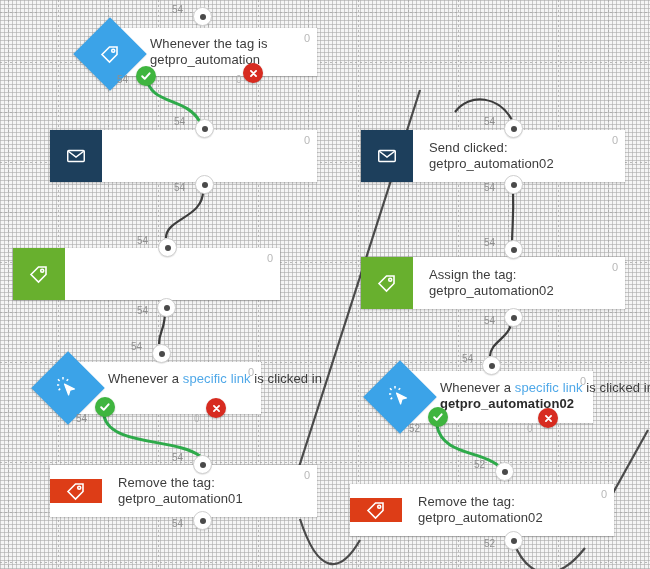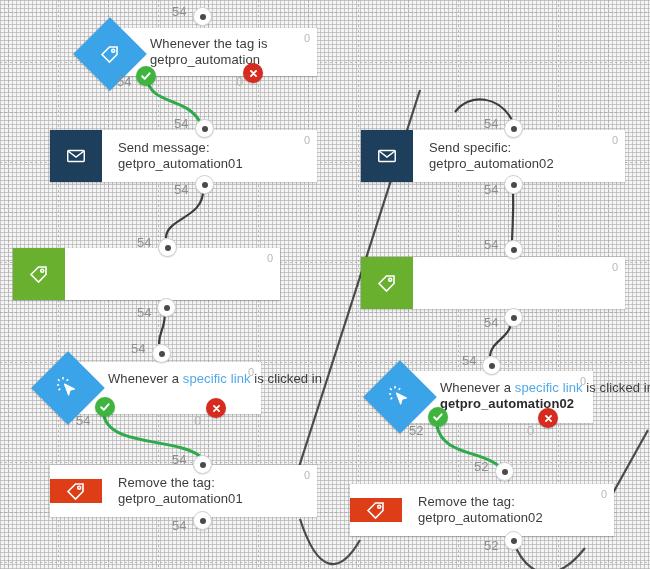--- a/index.html
+++ b/index.html
@@ -147,21 +147,21 @@
     border-radius: 50%;
     display: flex;
     align-items: center;
     justify-content: center;
     box-shadow: 0 1px 2px rgba(0,0,0,0.22);
   }
   .badge-circle.ok { background: #3fb53f; }
   .badge-circle.no { background: #d72b20; }
   .port-label {
     position: absolute;
-    font-size: 13px;
+    font-size: 10px;
     color: #8f8f8f;
   }
   .port-label.zero { color: #b4b4b4; }
 </style>
 </head>
 <body>
 
 <div id="canvas">
 
   <div class="grid"></div>
@@ -247,23 +247,20 @@
   </div>
   <div class="port-label zero" style="left:236px; top:74px;">0</div>
 
   <div class="node" style="left:50px; top:130px; width:267px; height:52px;">
     <div class="node-badge" style="background:#1d3f5c;">
       <svg width="22" height="22" viewBox="0 0 24 24" fill="none" stroke="#ffffff" stroke-width="1.6">
         <rect x="3" y="6" width="18" height="12" rx="1"></rect>
         <path d="M3.6 6.8 L12 13.2 L20.4 6.8"></path>
       </svg>
     </div>
-    <div class="node-label">
-      <span>Send message: getpro_automation01</span>
-    </div>
     <div class="node-count">0</div>
   </div>
   <div class="port" style="left:195px; top:119px;"></div>
   <div class="port-label" style="left:174px; top:116px;">54</div>
   <div class="port" style="left:195px; top:175px;"></div>
   <div class="port-label" style="left:174px; top:182px;">54</div>
 
   <div class="node" style="left:13px; top:248px; width:267px; height:52px;">
     <div class="node-badge" style="background:#68b02e;">
       <svg width="24" height="24" viewBox="0 0 24 24" fill="none" stroke="#ffffff" stroke-width="1.6">
@@ -327,35 +324,38 @@
   <div class="port-label" style="left:172px; top:518px;">54</div>
 
   <div class="node" style="left:361px; top:130px; width:264px; height:52px;">
     <div class="node-badge" style="background:#1d3f5c;">
       <svg width="22" height="22" viewBox="0 0 24 24" fill="none" stroke="#ffffff" stroke-width="1.6">
         <rect x="3" y="6" width="18" height="12" rx="1"></rect>
         <path d="M3.6 6.8 L12 13.2 L20.4 6.8"></path>
       </svg>
     </div>
     <div class="node-label">
-      <span>Send specific: getpro_automation02</span>
+      <span>Send clicked: getpro_automation02</span>
     </div>
     <div class="node-count">0</div>
   </div>
   <div class="port" style="left:504px; top:119px;"></div>
   <div class="port-label" style="left:484px; top:116px;">54</div>
   <div class="port" style="left:504px; top:175px;"></div>
   <div class="port-label" style="left:484px; top:182px;">54</div>
 
   <div class="node" style="left:361px; top:257px; width:264px; height:52px;">
     <div class="node-badge" style="background:#68b02e;">
       <svg width="24" height="24" viewBox="0 0 24 24" fill="none" stroke="#ffffff" stroke-width="1.6">
         <path d="M4 12.5 L11.5 5 L19 5 L19 12.5 L11.5 20 Z"></path>
         <circle cx="15.2" cy="8.8" r="1.5"></circle>
       </svg>
+    </div>
+    <div class="node-label">
+      <span>Assign the tag: getpro_automation02</span>
     </div>
     <div class="node-count">0</div>
   </div>
   <div class="port" style="left:504px; top:240px;"></div>
   <div class="port-label" style="left:484px; top:237px;">54</div>
   <div class="port" style="left:504px; top:308px;"></div>
   <div class="port-label" style="left:484px; top:315px;">54</div>
 
   <div class="node" style="left:400px; top:371px; width:193px; height:52px;">
     <div class="node-badge diamond-holder">

